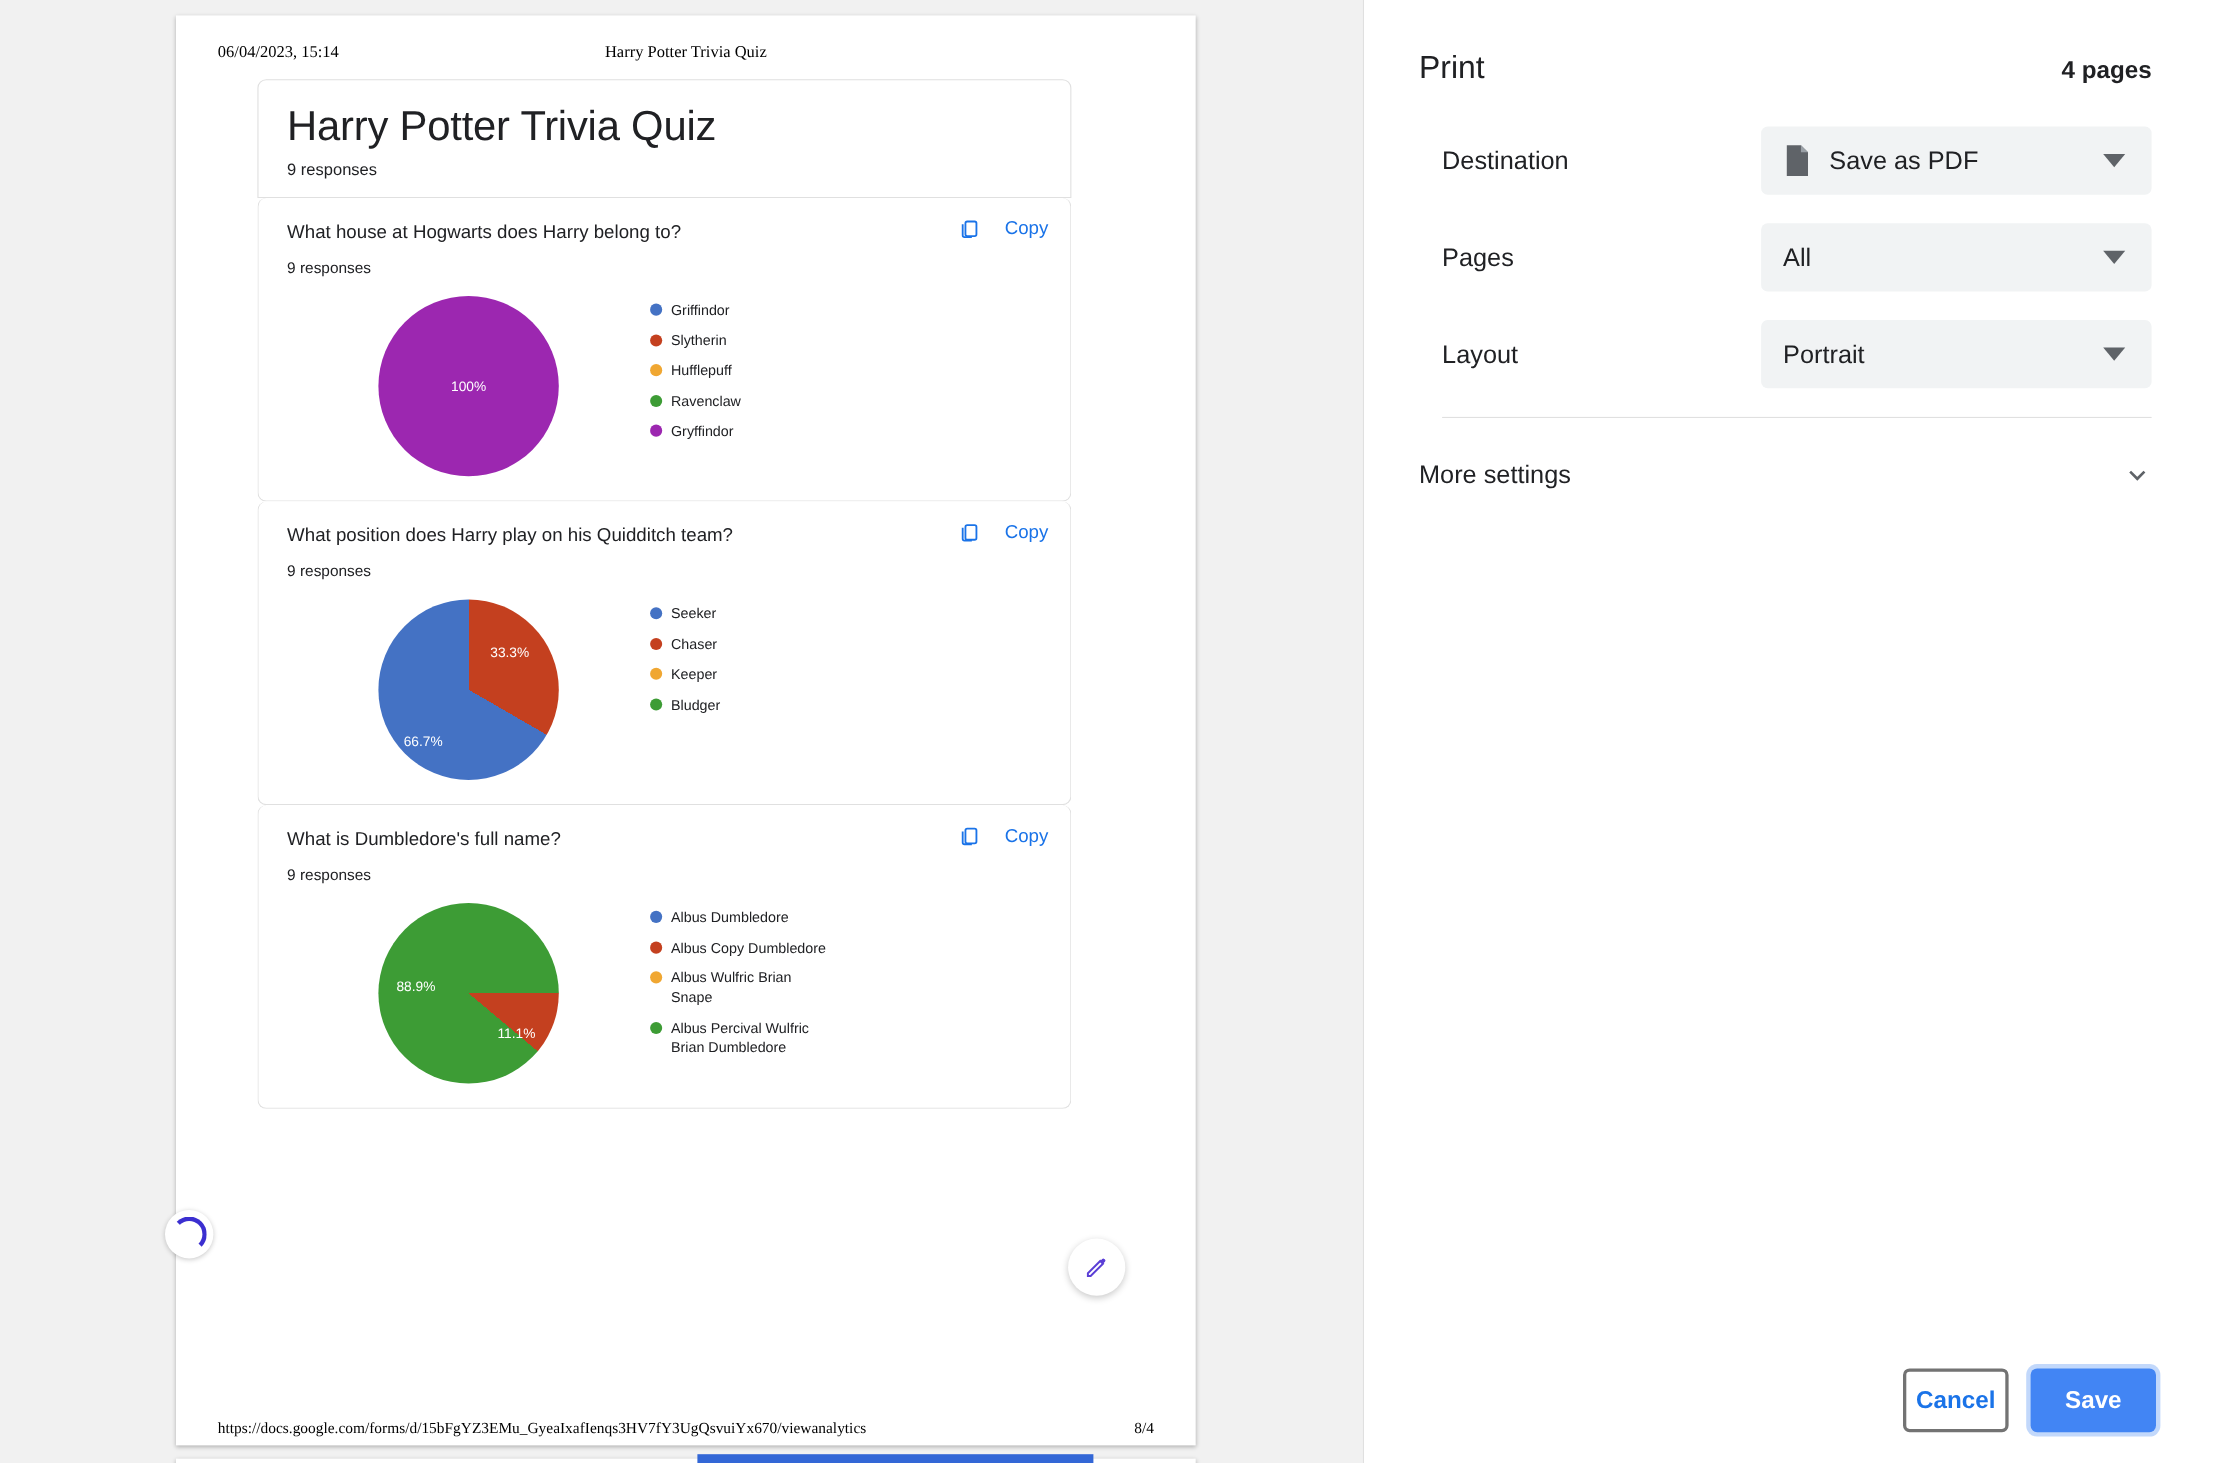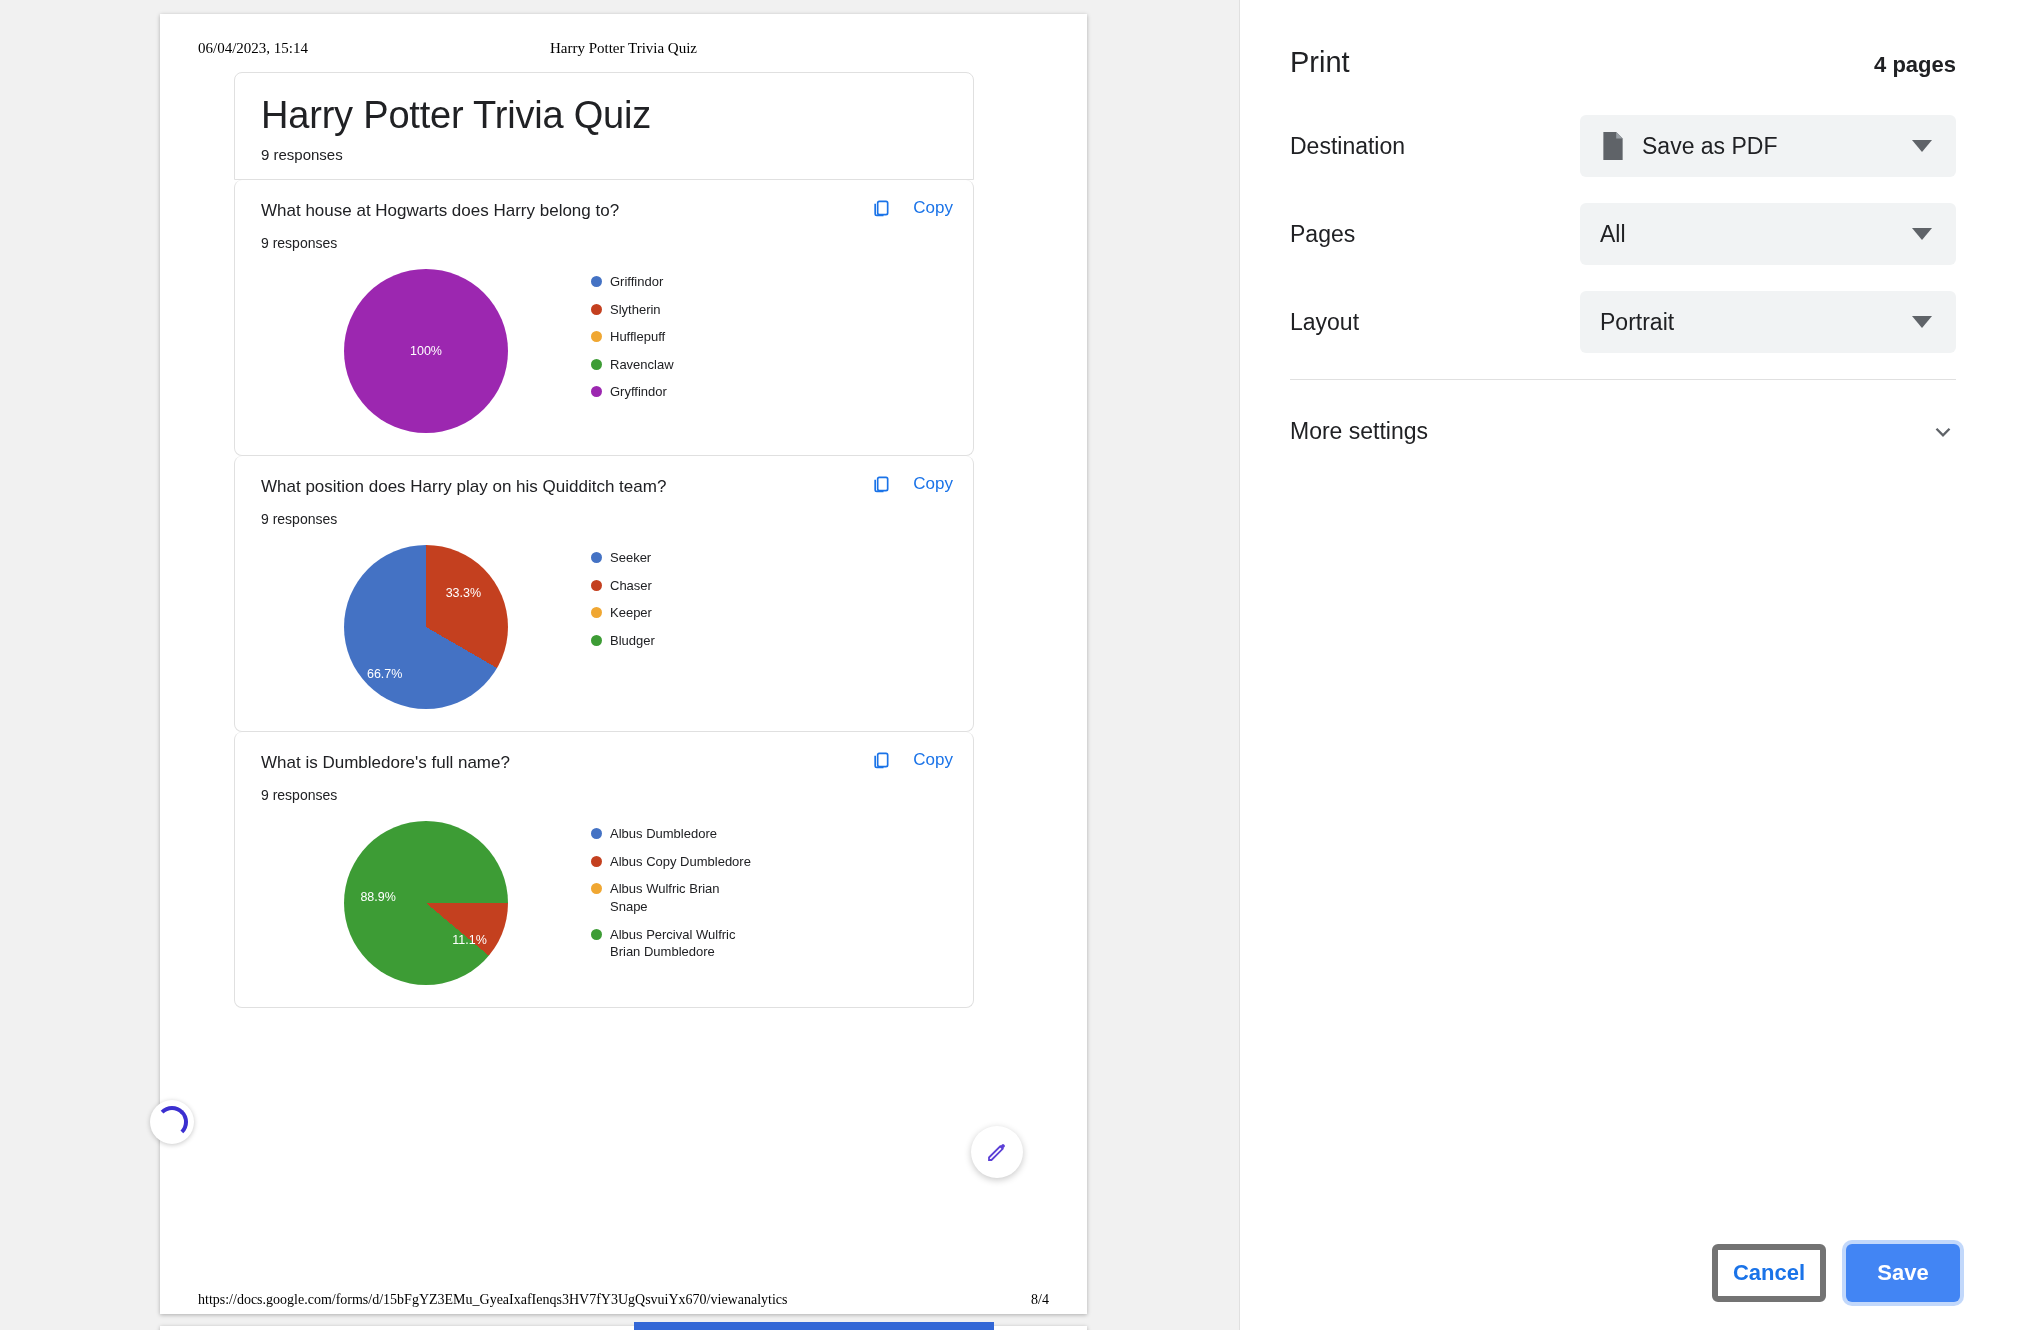--- a/index.html
+++ b/index.html
@@ -135,21 +135,21 @@
     position: relative;
     border-left: 1px solid #e0e0e0;
   }
   .pp-header {
     display: flex; align-items: baseline; justify-content: space-between;
     padding: 46px 64px 0 50px;
   }
   .pp-title { font-size: 29px; color: #202124; font-weight: 400; }
   .pp-pages-count { font-size: 22px; color: #202124; font-weight: bold; }
 
-  .pp-settings { padding: 36px 64px 0 50px; }
+  .pp-settings { padding: 36px 64px 0 50px; margin-left: 21px; }
   .setting-row {
     display: flex; align-items: center;
     margin-bottom: 26px;
   }
   .setting-label {
     width: 290px; font-size: 23px; color: #202124;
   }
   .select-box {
     flex: 1;
     height: 62px;
@@ -187,22 +187,22 @@
     position: absolute; bottom: 28px; right: 60px;
     display: flex; align-items: center; gap: 20px;
   }
   .btn {
     font-size: 22px;
     border-radius: 6px;
     display: flex; align-items: center; justify-content: center;
     height: 58px;
   }
   .btn-cancel {
-    width: 114px;
-    border: 6px solid #737373;
+    width: 96px;
+    border: 3px solid #737373;
     background: #fff;
     color: #1a73e8;
     font-weight: bold;
   }
   .btn-save {
     width: 114px;
     background: #4285f4;
     color: #fff;
     font-weight: bold;
     box-shadow: 0 0 0 4px rgba(66,133,244,.32);

